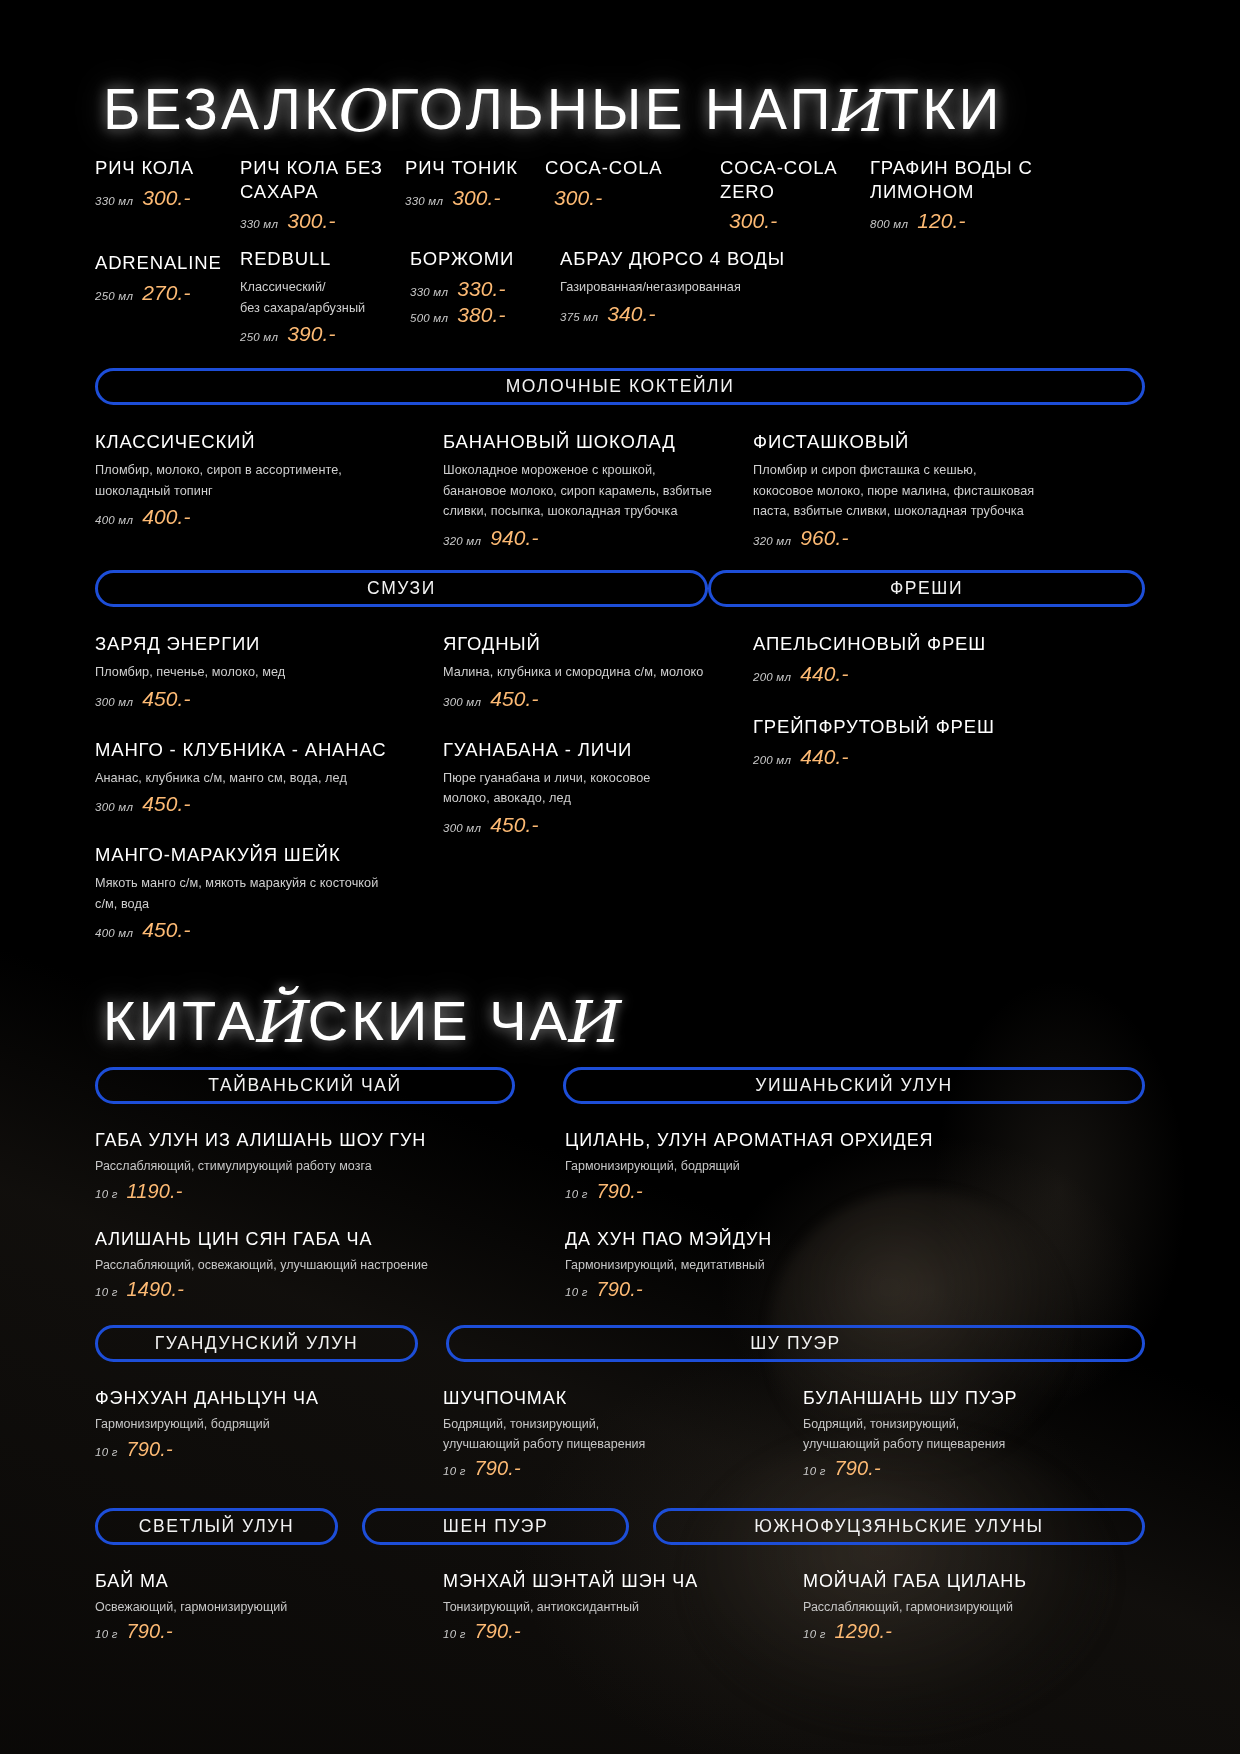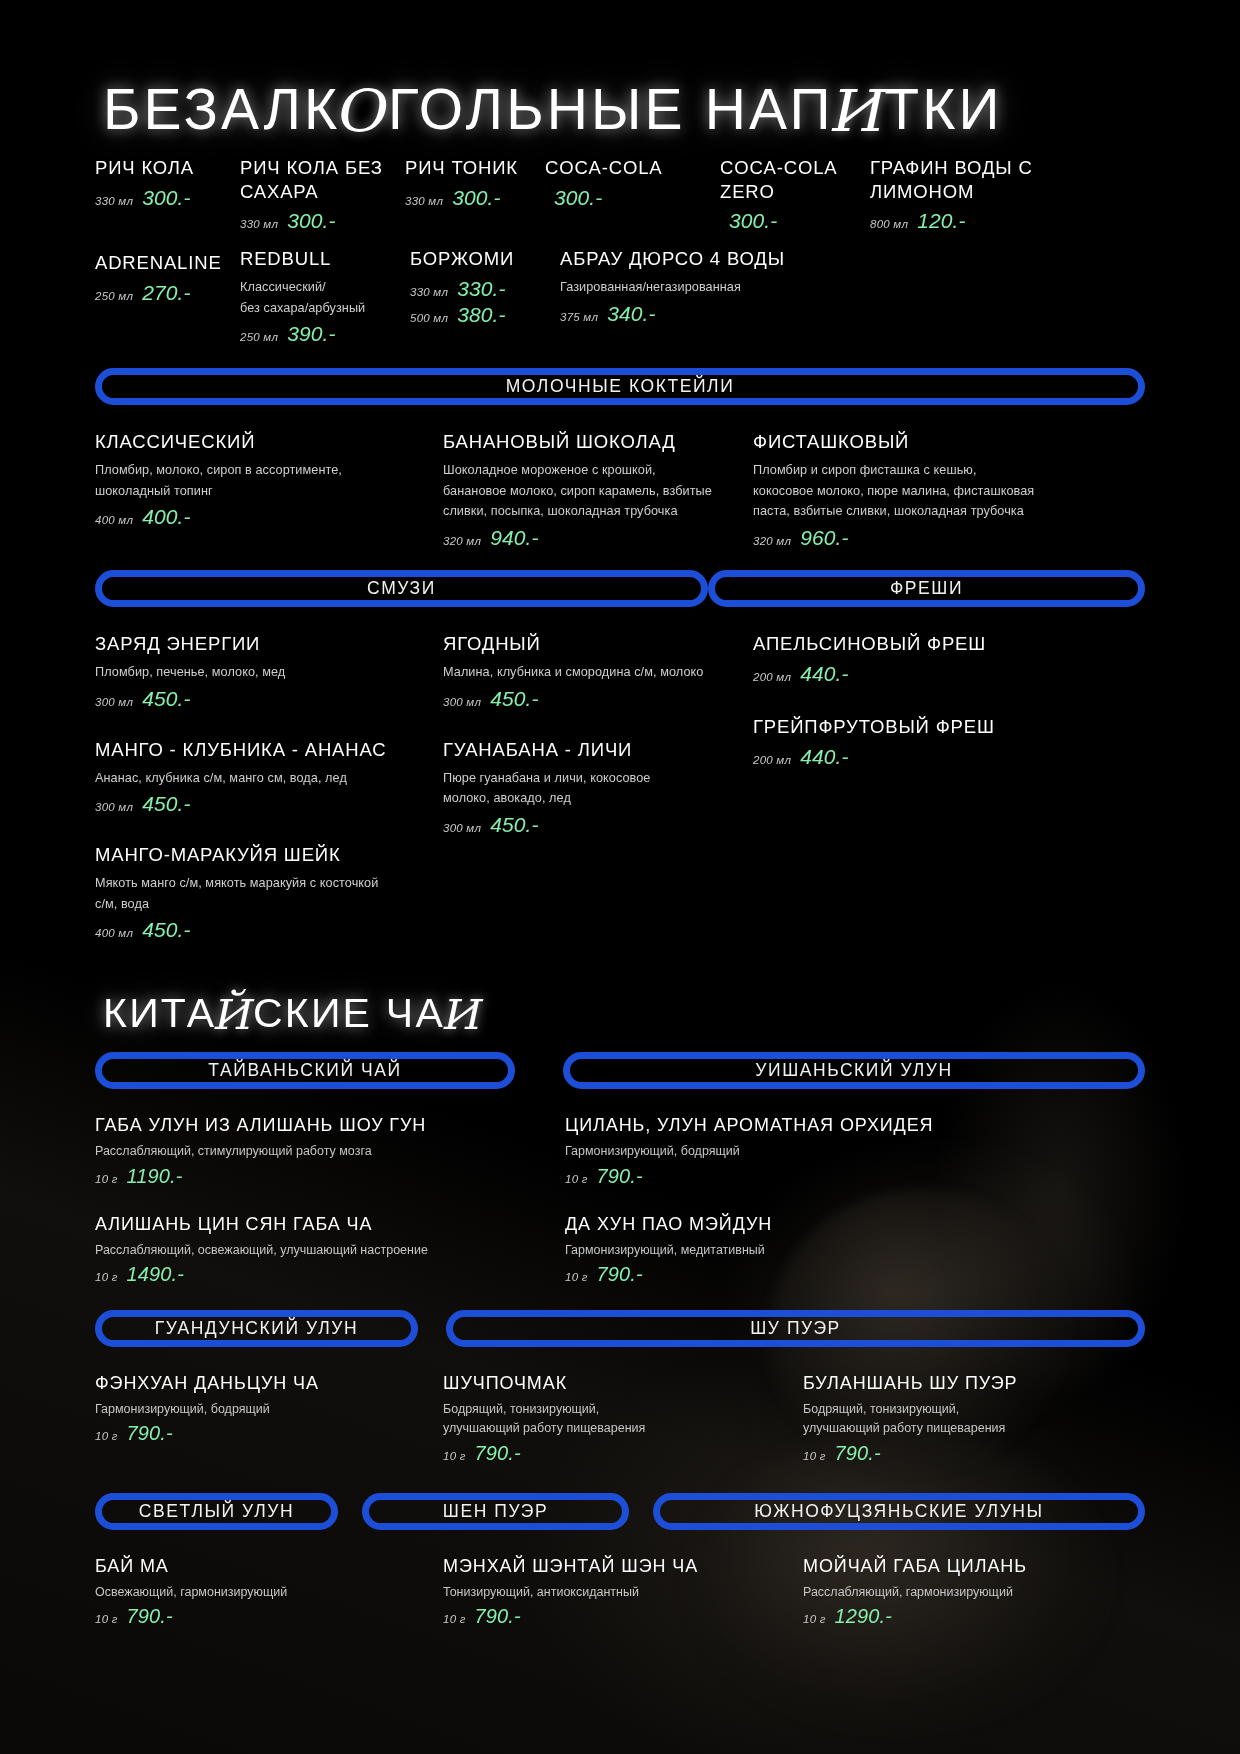--- a/index.html
+++ b/index.html
@@ -42,36 +42,36 @@
 
   
   .big-title {
     font-weight:300;
     letter-spacing:0.055em;
     white-space:nowrap;
     text-shadow:0 0 14px rgba(255,255,255,0.55), 0 0 32px rgba(255,255,255,0.25);
     color:#fff;
   }
   #title-drinks { font-size:57px; line-height:1.0; padding-top:72px; padding-left:8px; }
-  #title-teas  { font-size:41px; line-height:1.0; padding-top:22px; padding-left:8px; }
+  #title-teas  { font-size:56px; line-height:1.0; padding-top:22px; padding-left:8px; }
 
   .script {
     font-family:"DejaVu Serif", serif;
     font-style:italic;
     font-weight:400;
     font-size:1.02em;
     letter-spacing:0;
     display:inline-block;
     transform:translateY(2px) scaleX(1.06);
     text-shadow:0 0 10px rgba(255,255,255,0.6);
   }
 
   
   .pill {
-    border:7px solid #1d4ed8;
+    border:3px solid #1d4ed8;
     border-radius:40px;
     height:37px;
     display:flex; align-items:center; justify-content:center;
     font-size:17.5px;
     font-weight:300;
     letter-spacing:0.09em;
     color:#f2f2f2;
     white-space:nowrap;
   }
 
@@ -92,21 +92,21 @@
     color:#cfcfcf;
     line-height:1.62;
     margin-bottom:4px;
   }
   .price-row {
     display:flex; align-items:baseline; gap:9px;
     margin-top:3px;
     font-style:italic;
   }
   .vol { font-size:11.5px; color:#c9c9c9; font-weight:400; letter-spacing:0.02em; }
-  .amt { font-size:21px; font-weight:400; color:#86efac; letter-spacing:0.005em;text-align:center; }
+  .amt { font-size:21px; font-weight:400; color:#fdba74; letter-spacing:0.005em;text-align:center; }
   .amt.small { font-size:20px; }
 
   
   .drinks-row1 {
     display:grid;
     grid-template-columns:145px 165px 140px 175px 150px 180px;
     column-gap:0;
     margin-top:18px;
     align-items:start;
   }

